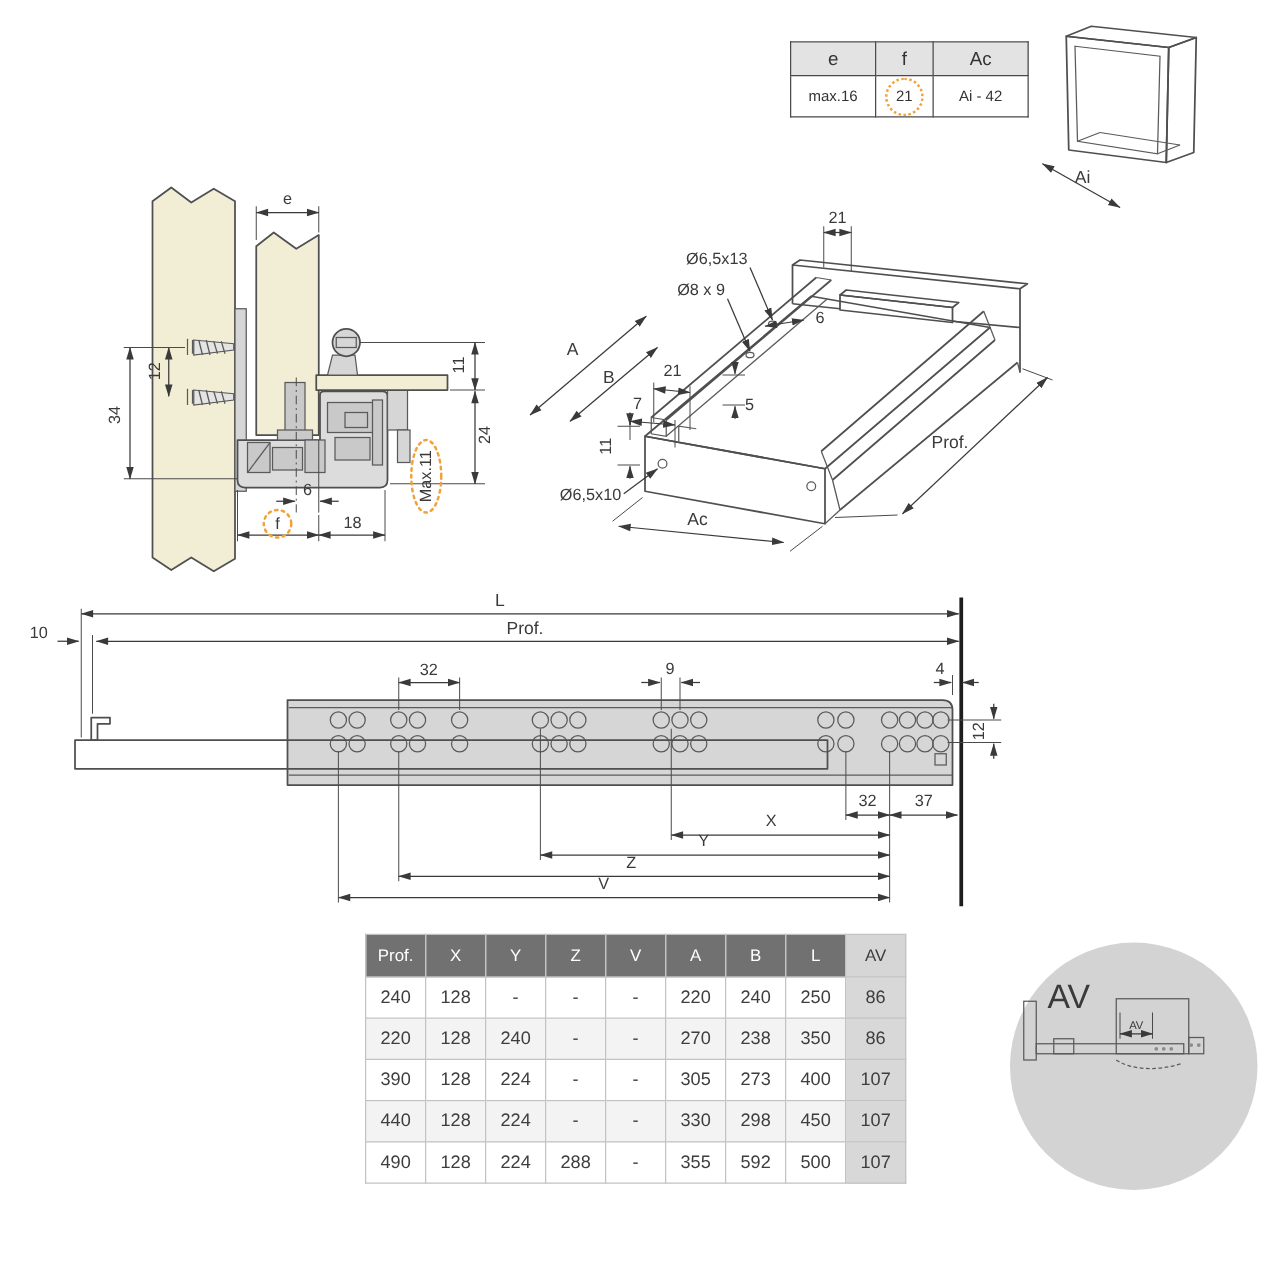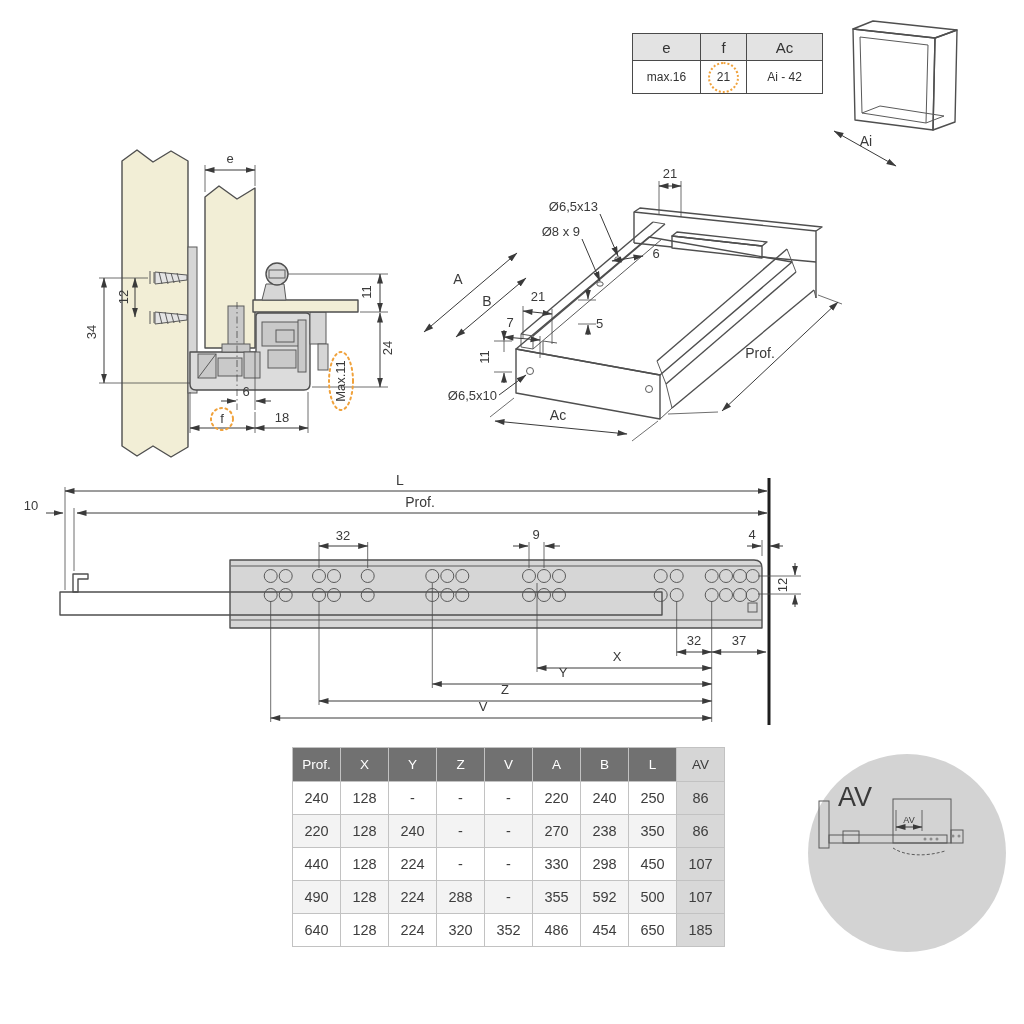--- a/index.html
+++ b/index.html
@@ -440,20 +440,31 @@
           <td>128</td>
           <td>240</td>
           <td>-</td>
           <td>-</td>
           <td>270</td>
           <td>238</td>
           <td>350</td>
           <td class="av">86</td>
         </tr>
         <tr>
+          <td>390</td>
+          <td>128</td>
+          <td>224</td>
+          <td>-</td>
+          <td>-</td>
+          <td>305</td>
+          <td>273</td>
+          <td>400</td>
+          <td class="av">107</td>
+        </tr>
+        <tr>
           <td>440</td>
           <td>128</td>
           <td>224</td>
           <td>-</td>
           <td>-</td>
           <td>330</td>
           <td>298</td>
           <td>450</td>
           <td class="av">107</td>
         </tr>
@@ -461,27 +472,16 @@
           <td>490</td>
           <td>128</td>
           <td>224</td>
           <td>288</td>
           <td>-</td>
           <td>355</td>
           <td>592</td>
           <td>500</td>
           <td class="av">107</td>
         </tr>
-        <tr>
-          <td>640</td>
-          <td>128</td>
-          <td>224</td>
-          <td>320</td>
-          <td>352</td>
-          <td>486</td>
-          <td>454</td>
-          <td>650</td>
-          <td class="av">185</td>
-        </tr>
       </tbody>
 </table>
 
 </div>
 
 </body></html>

